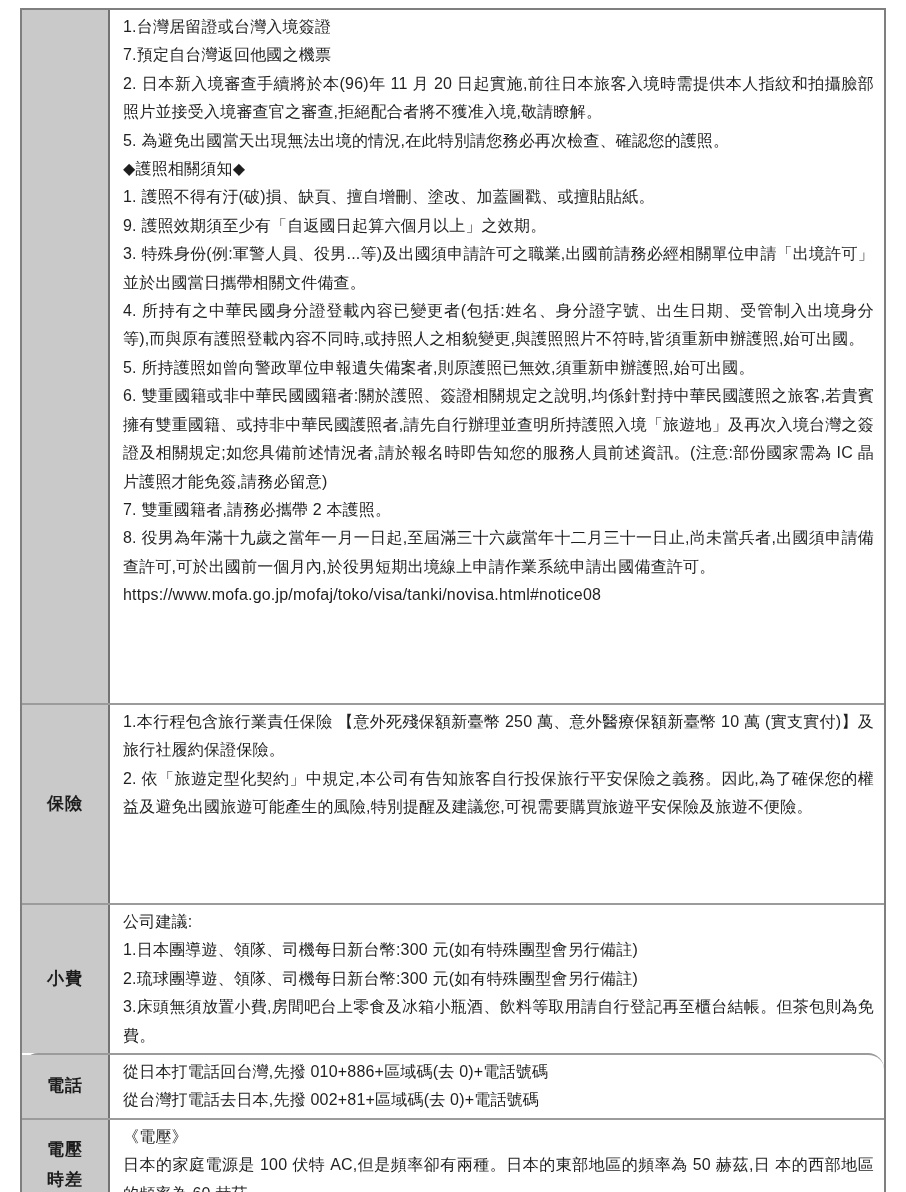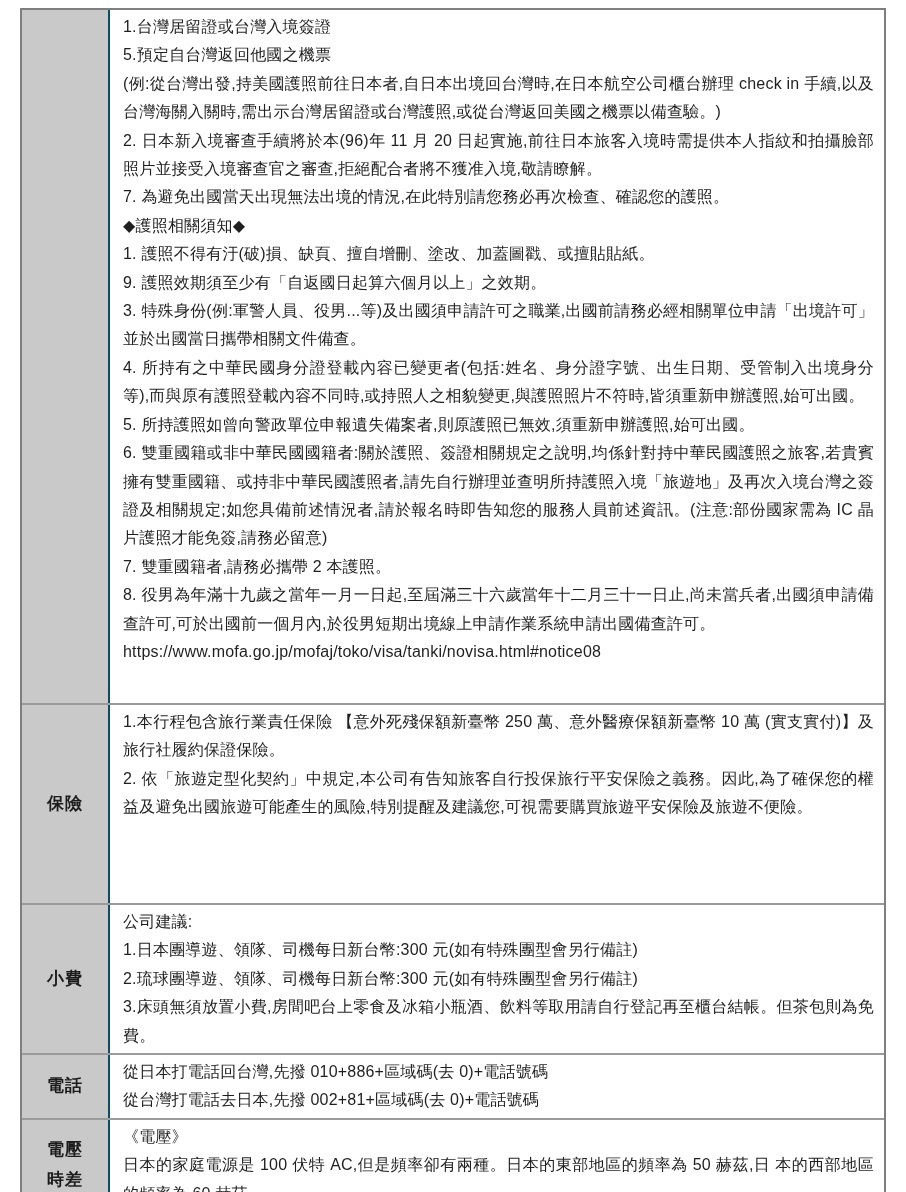--- a/index.html
+++ b/index.html
@@ -26,27 +26,27 @@
   .row {
     display: flex;
     align-items: stretch;
   }
   .row + .row {
     border-top: 2px solid #9b9b9b;
   }
   .row-0 { min-height: 693px; }
   .row-1 { min-height: 198px; }
   .row-2 { min-height: 132px; }
-  .row-3 { min-height: 56px;  }
+  .row-3 { min-height: 56px; border-radius: 16px;  }
   .row-4 { min-height: 87px;  }
   .label-cell {
     width: 86px;
     min-width: 86px;
     background: #c9c9c9;
-    border-right: 2px solid #0c4a6e;
+    border-right: 2px solid #737373;
     display: flex;
     flex-direction: column;
     align-items: center;
     justify-content: center;
     text-align: center;
   }
   .label-line {
     font-size: 17px;
     font-weight: bold;
     color: #1c1c1c;
@@ -71,24 +71,23 @@
 </style>
 </head>
 <body>
 
 <div class="page">
   <div class="info-table" id="info-table">
       <div class="row row-0">
         <div class="label-cell"></div>
         <div class="content-cell">
           <p class="para">1.台灣居留證或台灣入境簽證</p>
-          <p class="para">5.預定自台灣返回他國之機票</p>
-          <p class="para">(例:從台灣出發,持美國護照前往日本者,自日本出境回台灣時,在日本航空公司櫃台辦理 check in 手續,以及台灣海關入關時,需出示台灣居留證或台灣護照,或從台灣返回美國之機票以備查驗。)</p>
+          <p class="para">7.預定自台灣返回他國之機票</p>
           <p class="para">2. 日本新入境審查手續將於本(96)年 11 月 20 日起實施,前往日本旅客入境時需提供本人指紋和拍攝臉部照片並接受入境審查官之審查,拒絕配合者將不獲准入境,敬請瞭解。</p>
-          <p class="para">7. 為避免出國當天出現無法出境的情況,在此特別請您務必再次檢查、確認您的護照。</p>
+          <p class="para">5. 為避免出國當天出現無法出境的情況,在此特別請您務必再次檢查、確認您的護照。</p>
           <p class="para">◆護照相關須知◆</p>
           <p class="para">1. 護照不得有汙(破)損、缺頁、擅自增刪、塗改、加蓋圖戳、或擅貼貼紙。</p>
           <p class="para">9. 護照效期須至少有「自返國日起算六個月以上」之效期。</p>
           <p class="para">3. 特殊身份(例:軍警人員、役男...等)及出國須申請許可之職業,出國前請務必經相關單位申請「出境許可」並於出國當日攜帶相關文件備查。</p>
           <p class="para">4. 所持有之中華民國身分證登載內容已變更者(包括:姓名、身分證字號、出生日期、受管制入出境身分等),而與原有護照登載內容不同時,或持照人之相貌變更,與護照照片不符時,皆須重新申辦護照,始可出國。</p>
           <p class="para">5. 所持護照如曾向警政單位申報遺失備案者,則原護照已無效,須重新申辦護照,始可出國。</p>
           <p class="para">6. 雙重國籍或非中華民國國籍者:關於護照、簽證相關規定之說明,均係針對持中華民國護照之旅客,若貴賓擁有雙重國籍、或持非中華民國護照者,請先自行辦理並查明所持護照入境「旅遊地」及再次入境台灣之簽證及相關規定;如您具備前述情況者,請於報名時即告知您的服務人員前述資訊。(注意:部份國家需為 IC 晶片護照才能免簽,請務必留意)</p>
           <p class="para">7. 雙重國籍者,請務必攜帶 2 本護照。</p>
           <p class="para">8. 役男為年滿十九歲之當年一月一日起,至屆滿三十六歲當年十二月三十一日止,尚未當兵者,出國須申請備查許可,可於出國前一個月內,於役男短期出境線上申請作業系統申請出國備查許可。</p>
           <p class="para">https://www.mofa.go.jp/mofaj/toko/visa/tanki/novisa.html#notice08</p>

